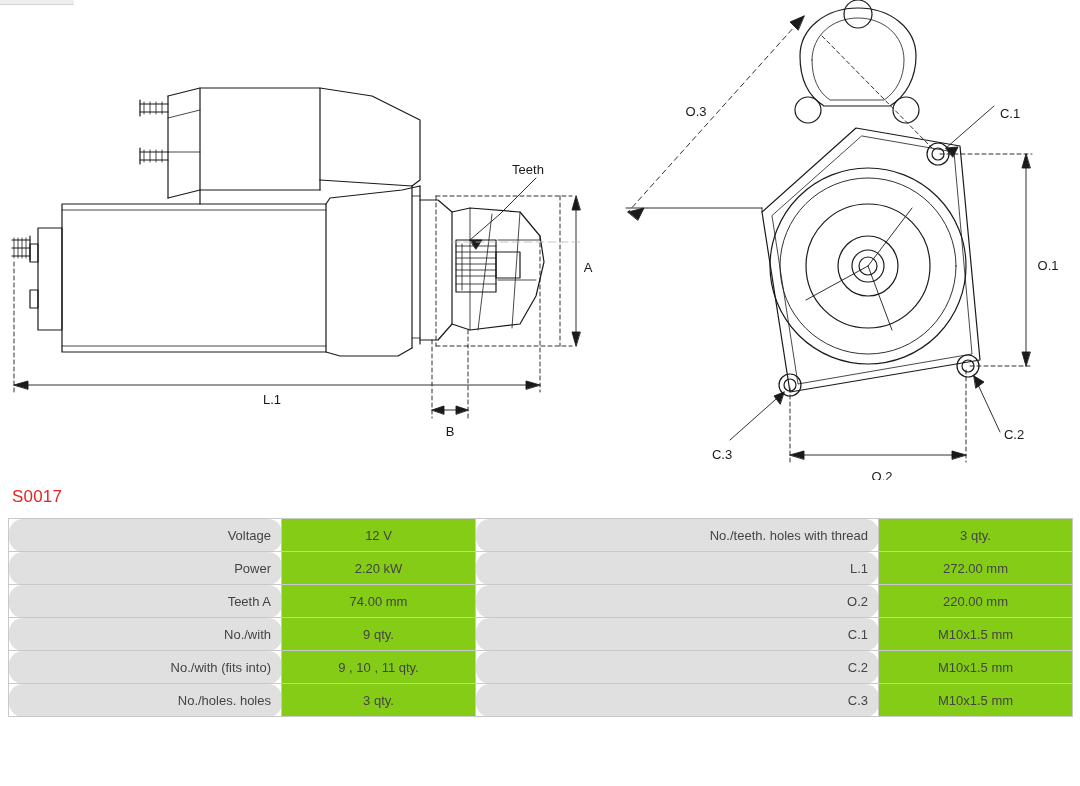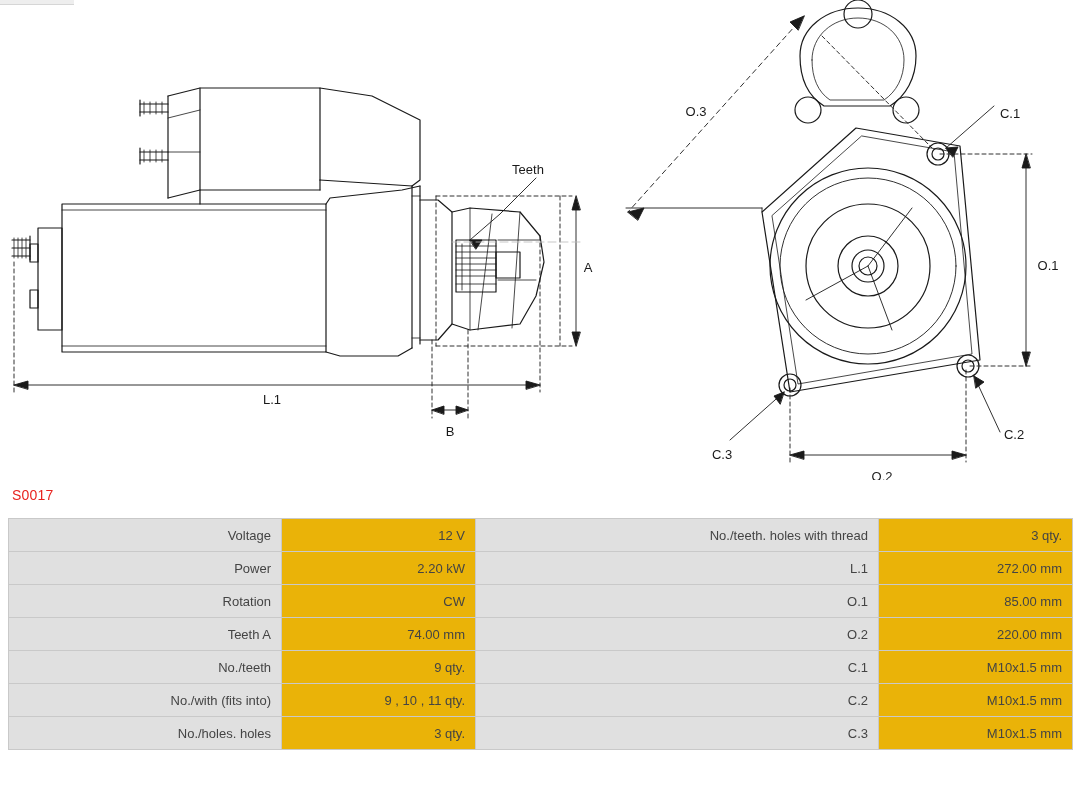--- a/index.html
+++ b/index.html
@@ -25,21 +25,21 @@
     width: 1080px;
     height: 480px;
   }
   .drawing-area svg {
     display: block;
   }
   .part-code {
     position: absolute;
     top: 487px;
     left: 12px;
-    font-size: 14px;
+    font-size: 17px;
     color: #e8231f;
     font-family: "Liberation Sans", sans-serif;
     letter-spacing: 0.2px;
   }
   .specs {
     position: absolute;
     top: 518px;
     left: 8px;
     width: 1064px;
     border-collapse: collapse;
@@ -51,24 +51,25 @@
     height: 32px;
     padding: 0 10px;
     color: #444444;
     white-space: nowrap;
     overflow: hidden;
     text-overflow: ellipsis;
   }
   .specs td.label {
     background: #e0e0e0;
     text-align: right;
+    border-radius: 14px;
   }
   .specs td.value {
-    background: #eab308;
-    text-align: right;
+    background: #84cc16;
+    text-align: center;
   }
   col.c1 { width: 273px; }
   col.c2 { width: 194px; }
   col.c3 { width: 403px; }
   col.c4 { width: 194px; }
   .top-notch {
     position: absolute;
     left: 0;
     top: 0;
     width: 74px;
@@ -277,33 +278,27 @@
         <td class="label">No./teeth. holes with thread</td>
         <td class="value">3 qty.</td>
       </tr>
       <tr>
         <td class="label">Power</td>
         <td class="value">2.20 kW</td>
         <td class="label">L.1</td>
         <td class="value">272.00 mm</td>
       </tr>
       <tr>
-        <td class="label">Rotation</td>
-        <td class="value">CW</td>
-        <td class="label">O.1</td>
-        <td class="value">85.00 mm</td>
-      </tr>
-      <tr>
         <td class="label">Teeth A</td>
         <td class="value">74.00 mm</td>
         <td class="label">O.2</td>
         <td class="value">220.00 mm</td>
       </tr>
       <tr>
-        <td class="label">No./teeth</td>
+        <td class="label">No./with</td>
         <td class="value">9 qty.</td>
         <td class="label">C.1</td>
         <td class="value">M10x1.5 mm</td>
       </tr>
       <tr>
         <td class="label">No./with (fits into)</td>
         <td class="value">9 , 10 , 11 qty.</td>
         <td class="label">C.2</td>
         <td class="value">M10x1.5 mm</td>
       </tr>

